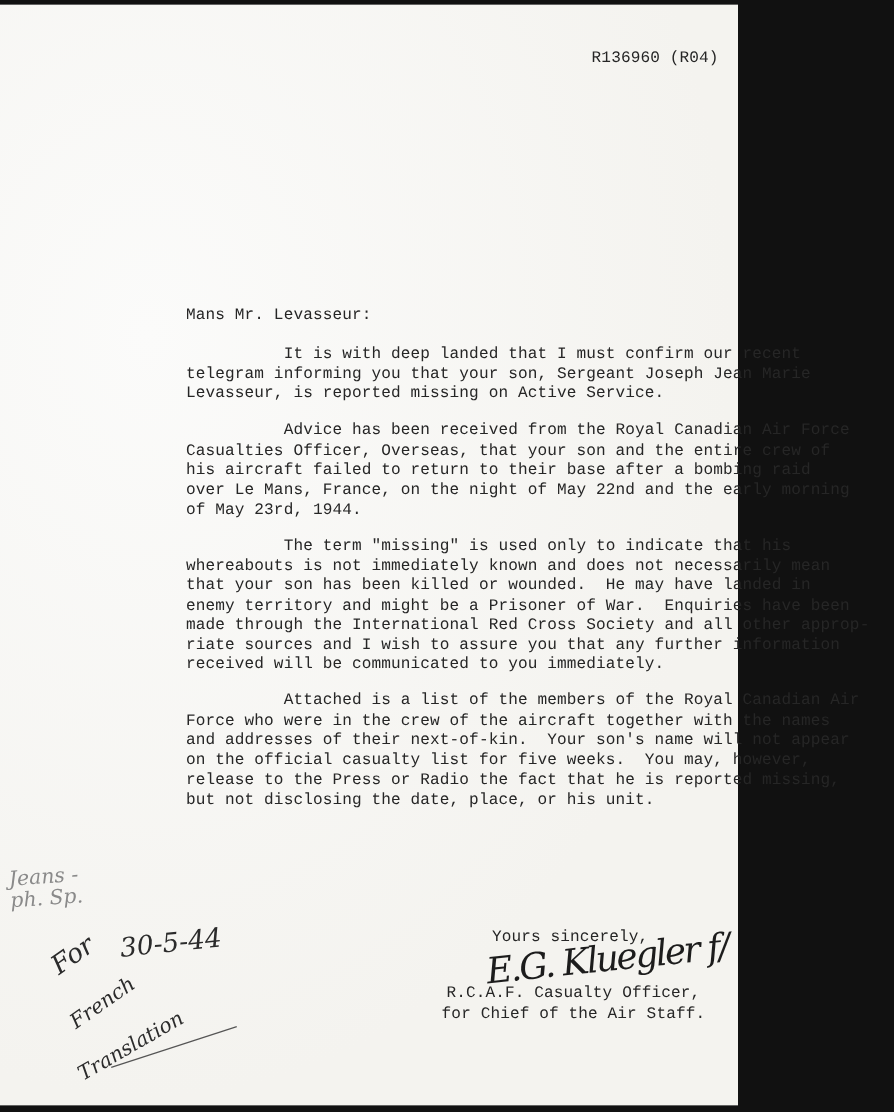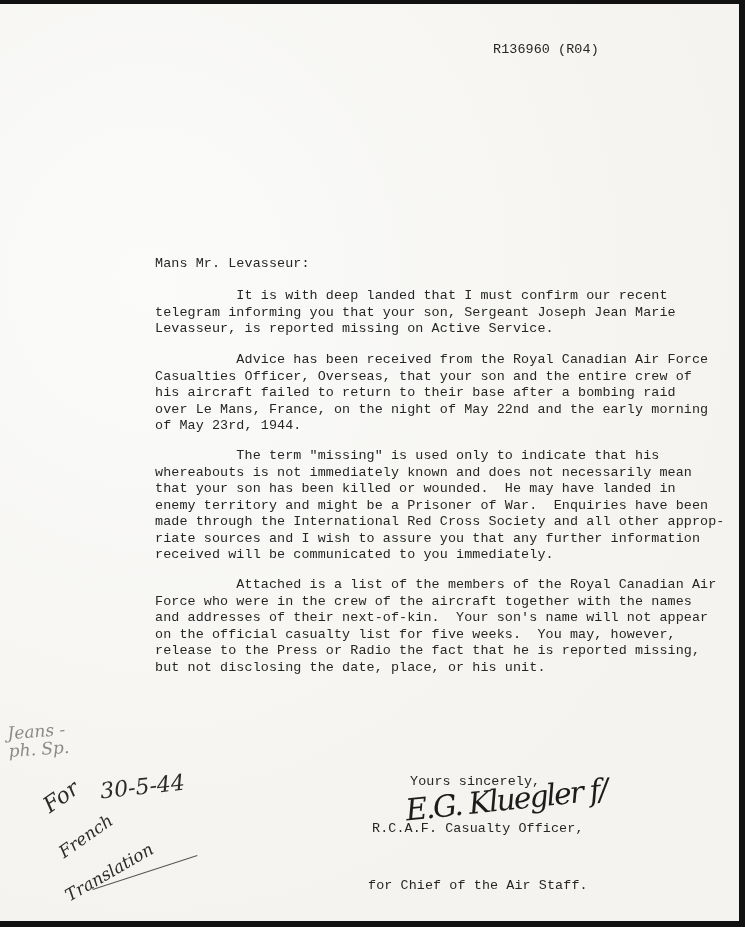--- a/index.html
+++ b/index.html
@@ -3,40 +3,40 @@
   <meta charset="utf-8">
   <style>
     html, body { margin: 0; padding: 0; }
     body {
       width: 745px; height: 927px; overflow: hidden;
       background: #111;
       font-family: "Liberation Mono", "DejaVu Sans Mono", monospace;
     }
     .page {
       position: absolute; left: 0; top: 4px;
-      width: 739px; height: 917px;
+      width: 615px; height: 917px;
       background: #f6f5f2;
       background-image: radial-gradient(ellipse at 20% 30%, #fbfbfa 0%, #f4f3ef 70%);
       color: #2a2a2a;
     }
     .typed { position: absolute; font-size: 13.4px; line-height: 16.5px; white-space: pre; letter-spacing: 0.1px; color: #262626; }
     .ref { left: 493px; top: 38px; }
     .heading { left: 315px; top: 88px; text-decoration: underline; }
     .dateline { left: 412px; top: 137px; }
     .address { left: 155px; top: 172px; }
     .salutation { left: 155px; top: 252px; }
     .para { left: 155px; }
     .p1 { top: 284px; }
     .p2 { top: 348px; }
     .p3 { top: 444px; }
     .p4 { top: 573px; }
     .p5 { top: 688px; }
     .closing { left: 410px; top: 770px; }
     .title1 { left: 352px; top: 817px; margin-left: 20px; }
-    .title2 { left: 368px; top: 834px; margin-top: 40px; }
+    .title2 { left: 368px; top: 834px; }
     .signature {
       position: absolute; left: 405px; top: 778px;
       font-family: "DejaVu Serif", serif; font-style: italic;
       font-size: 30px; color: #1c1c1c; transform: rotate(-6deg);
       letter-spacing: -2px;
     }
     .hand {
       position: absolute; font-family: "DejaVu Serif", serif; font-style: italic; color: #2b2b2b;
     }
     .hand-initials { left: 8px; top: 718px; font-size: 17px; color: #8a8a8a; transform: rotate(-4deg); line-height: 18px; white-space: pre; }

